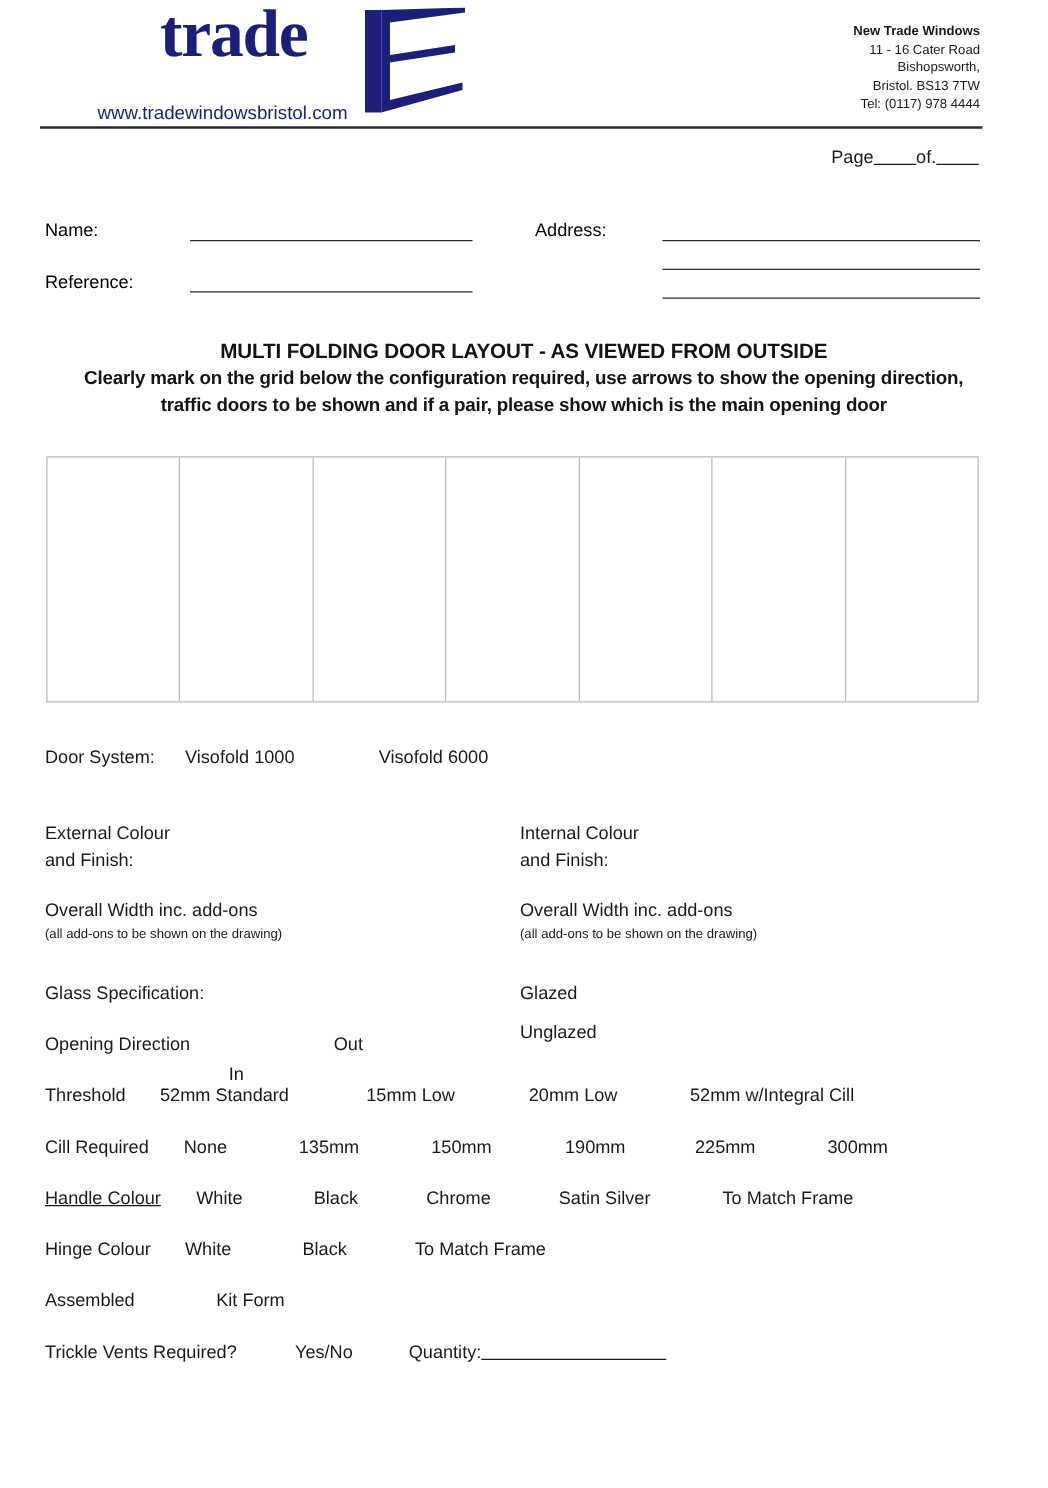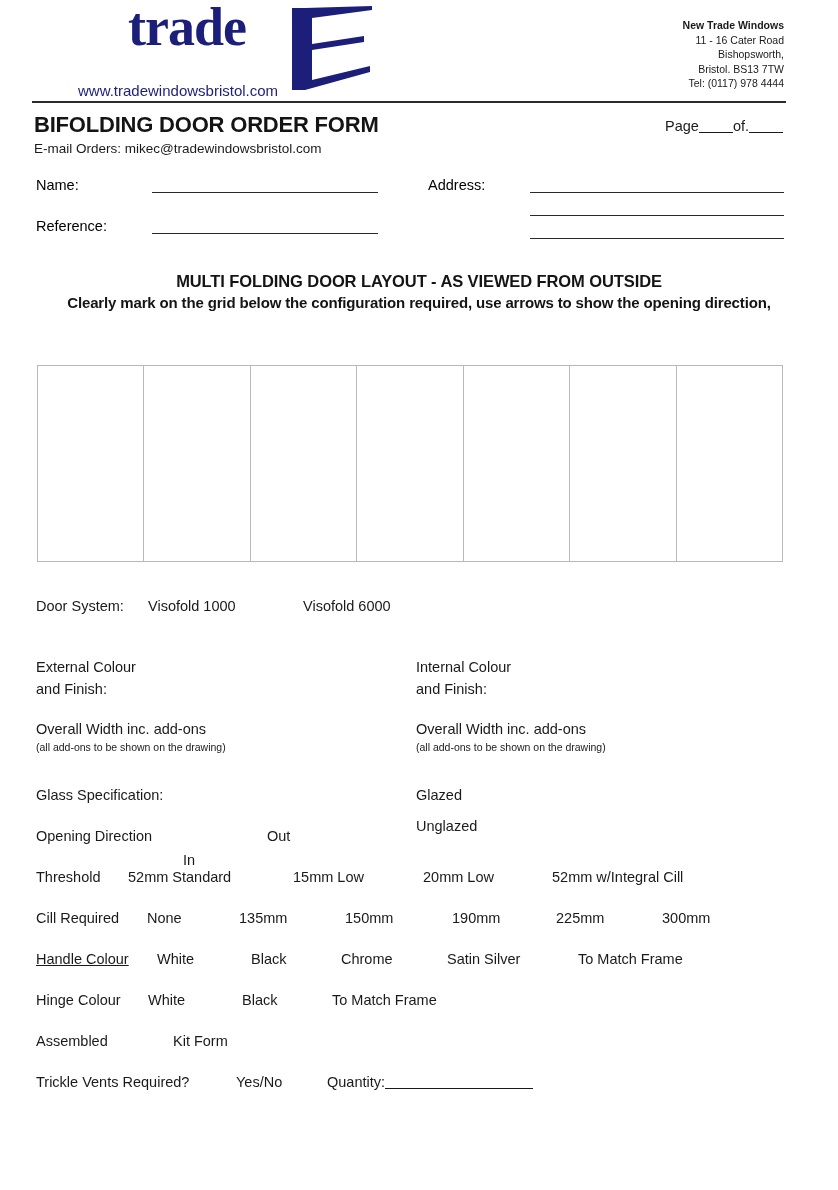--- a/index.html
+++ b/index.html
@@ -218,39 +218,38 @@
       <div class="addr-name">New Trade Windows</div>
       <div>11 - 16 Cater Road</div>
       <div>Bishopsworth,</div>
       <div>Bristol. BS13 7TW</div>
       <div>Tel: (0117) 978 4444</div>
     </div>
 
     <div class="rule-top"></div>
   </div>
 
-  <div class="form-title">BIFOLDING DOOR ORDER FORM</div>
 
   <div class="page-of"><span>Page</span><span class="ul"></span><span>of.</span><span class="ul"></span></div>
 
-  <div class="email-line">E-mail Orders: mikec@tradewindowsbristol.com</div>
 
   <div class="fld-label" style="left:36px; top:177px;">Name:</div>
   <div class="fld-rule" style="left:152px; top:192px; width:226px;"></div>
 
   <div class="fld-label" style="left:36px; top:218px;">Reference:</div>
   <div class="fld-rule" style="left:152px; top:233px; width:226px;"></div>
 
   <div class="fld-label" style="left:428px; top:177px;">Address:</div>
   <div class="fld-rule" style="left:530px; top:192px; width:254px;"></div>
   <div class="fld-rule" style="left:530px; top:215px; width:254px;"></div>
   <div class="fld-rule" style="left:530px; top:238px; width:254px;"></div>
 
   <div class="mid-head h1">MULTI FOLDING DOOR LAYOUT - AS VIEWED FROM OUTSIDE</div>
   <div class="mid-head h2">Clearly mark on the grid below the configuration required, use arrows to show the opening direction,</div>
+  <div class="mid-head h3">traffic doors to be shown and if a pair, please show which is the main opening door</div>
 
   <div class="door-grid">
     <div class="door-cell"></div>
     <div class="door-cell"></div>
     <div class="door-cell"></div>
     <div class="door-cell"></div>
     <div class="door-cell"></div>
     <div class="door-cell"></div>
     <div class="door-cell"></div>
   </div>

